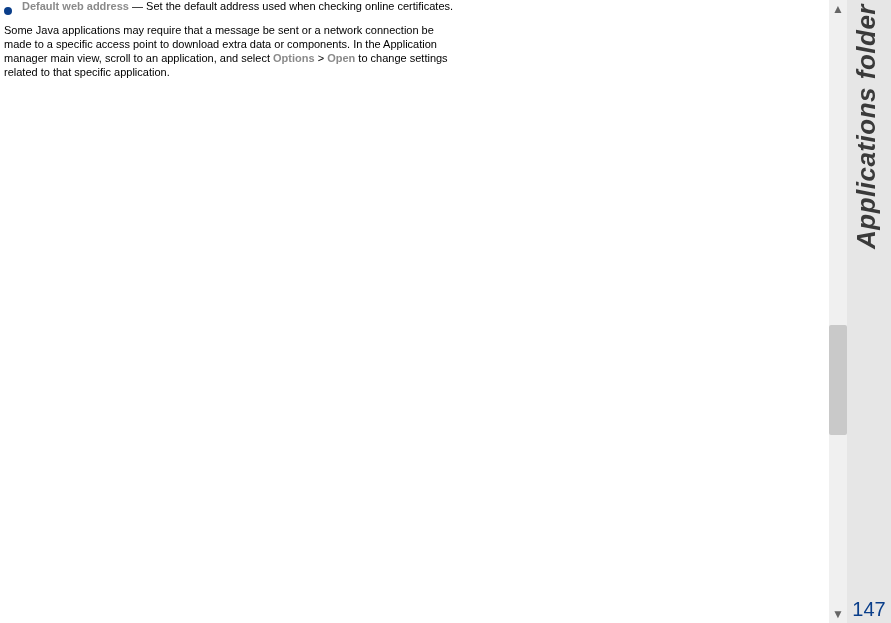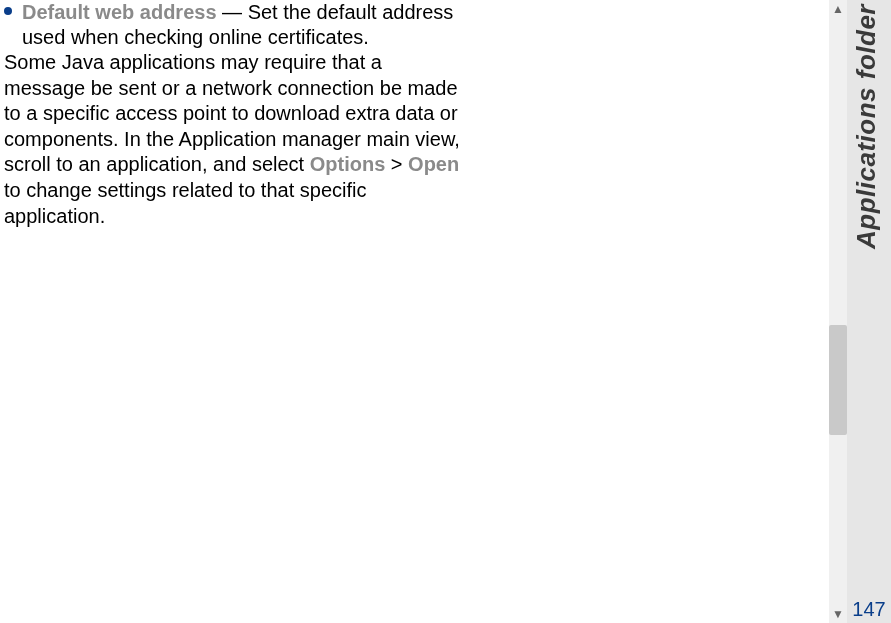--- a/index.html
+++ b/index.html
@@ -17,21 +17,21 @@
     position: relative;
     width: 891px;
     height: 623px;
     box-sizing: border-box;
   }
   .col {
     position: absolute;
     left: 4px;
     top: 0px;
     width: 460px;
-    font-size: 20px;
+    font-size: 11px;
     line-height: 1.25;
   }
   .bullet-row {
     display: flex;
     align-items: flex-start;
   }
   .bullet-dot {
     display: inline-block;
     width: 8px;
     height: 8px;
@@ -47,21 +47,21 @@
   }
   .bullet-body span { display: inline; }
   .term {
     color: #8a8a8a;
     font-weight: 700;
   }
   .dash {
     color: #000;
   }
   .para {
-    margin-top: 0;
+    margin-top: 8px;
     line-height: 1.28;
   }
   .ui-word {
     color: #8a8a8a;
     font-weight: 700;
   }
   .scrollbar-fake {
     position: absolute;
     right: 44px;
     top: 0;

